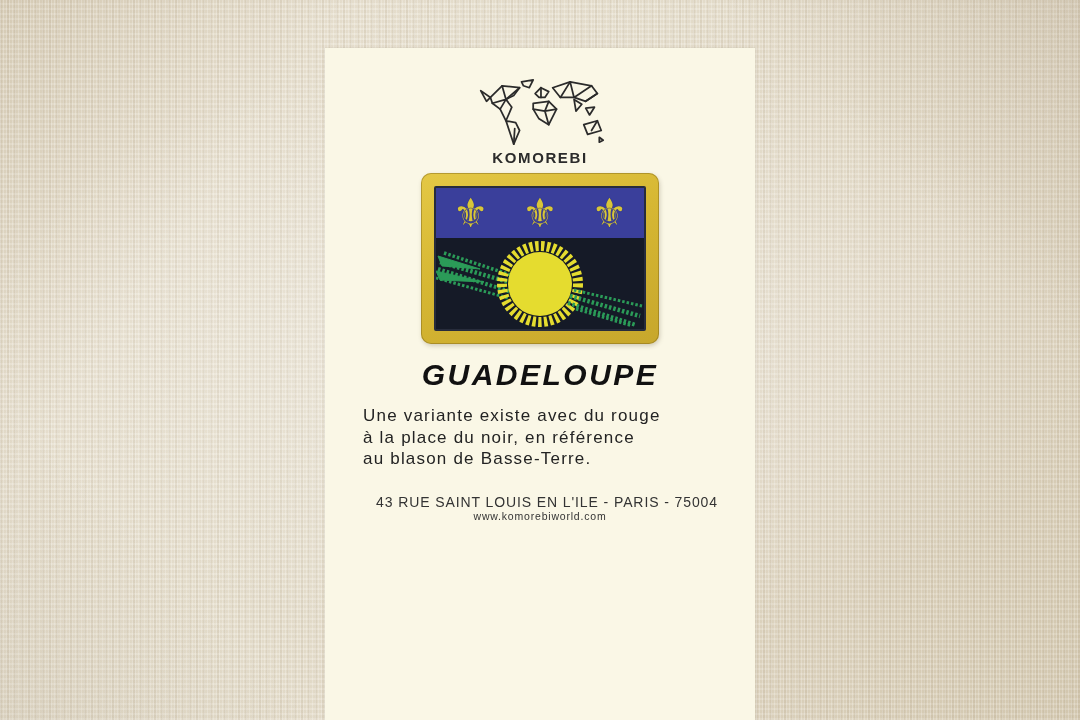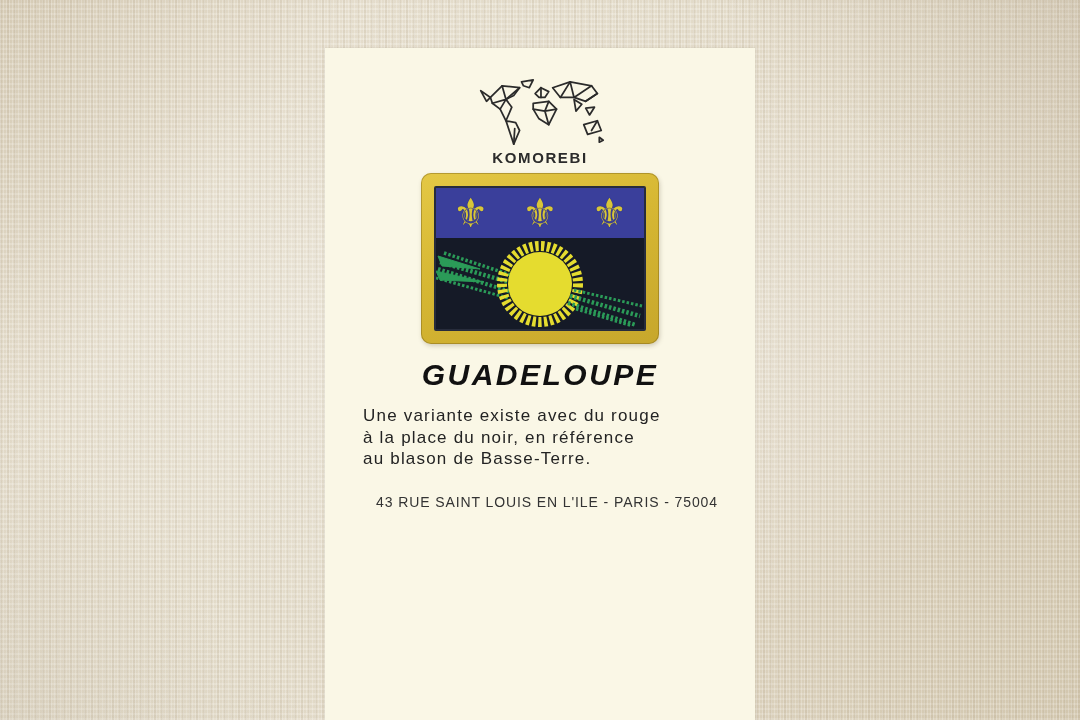--- a/index.html
+++ b/index.html
@@ -154,15 +154,16 @@
   </div>
 
   <h1 class="product-title">GUADELOUPE</h1>
 
   <p class="desc desc-2">Une variante existe avec du rouge
 à la place du noir, en référence
 au blason de Basse-Terre.</p>
 
   <div class="footer">
     <div class="footer-address">43 RUE SAINT LOUIS EN L'ILE - PARIS - 75004</div>
+    <div class="footer-website">www.komorebiworld.com</div>
   </div>
 
 </div>
 
 </body></html>

